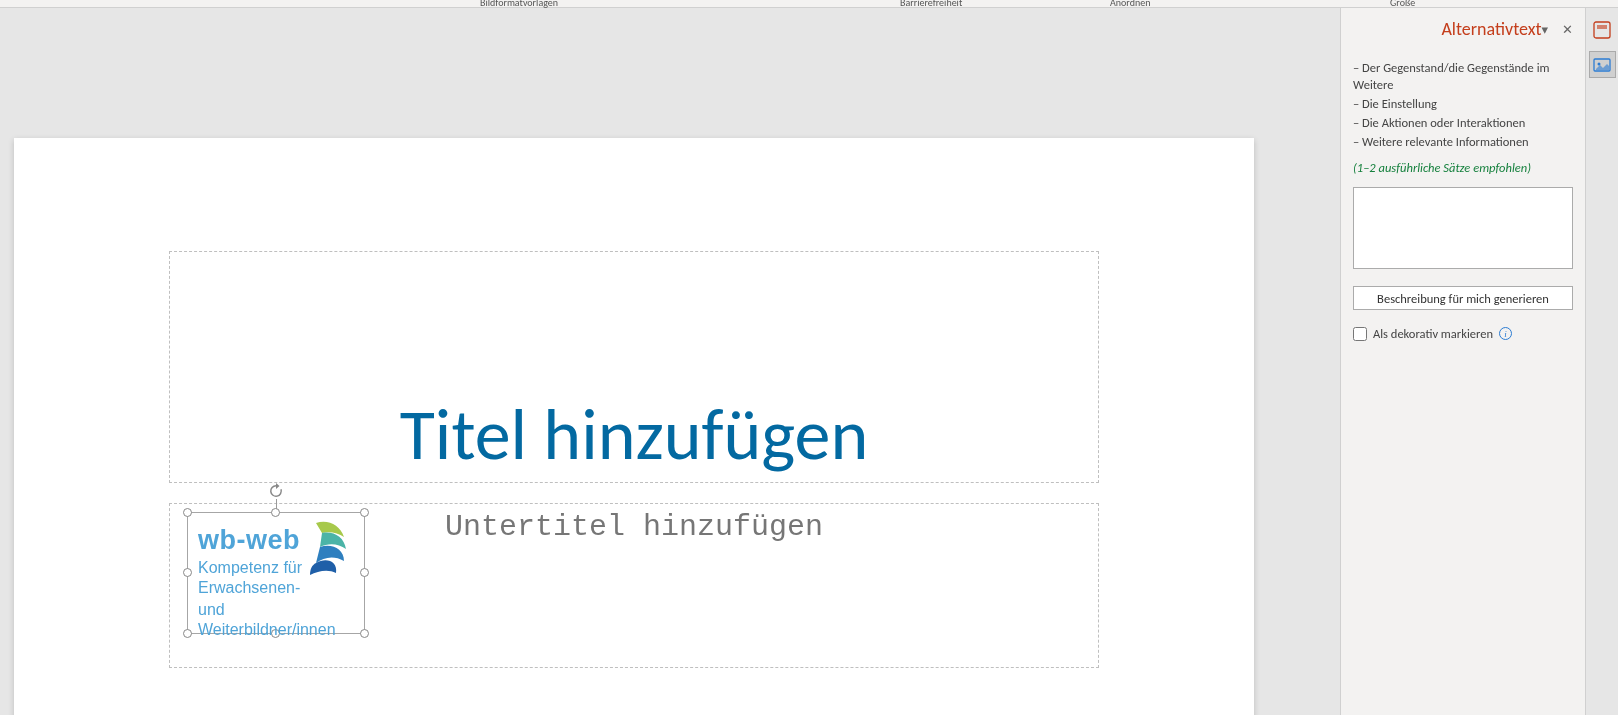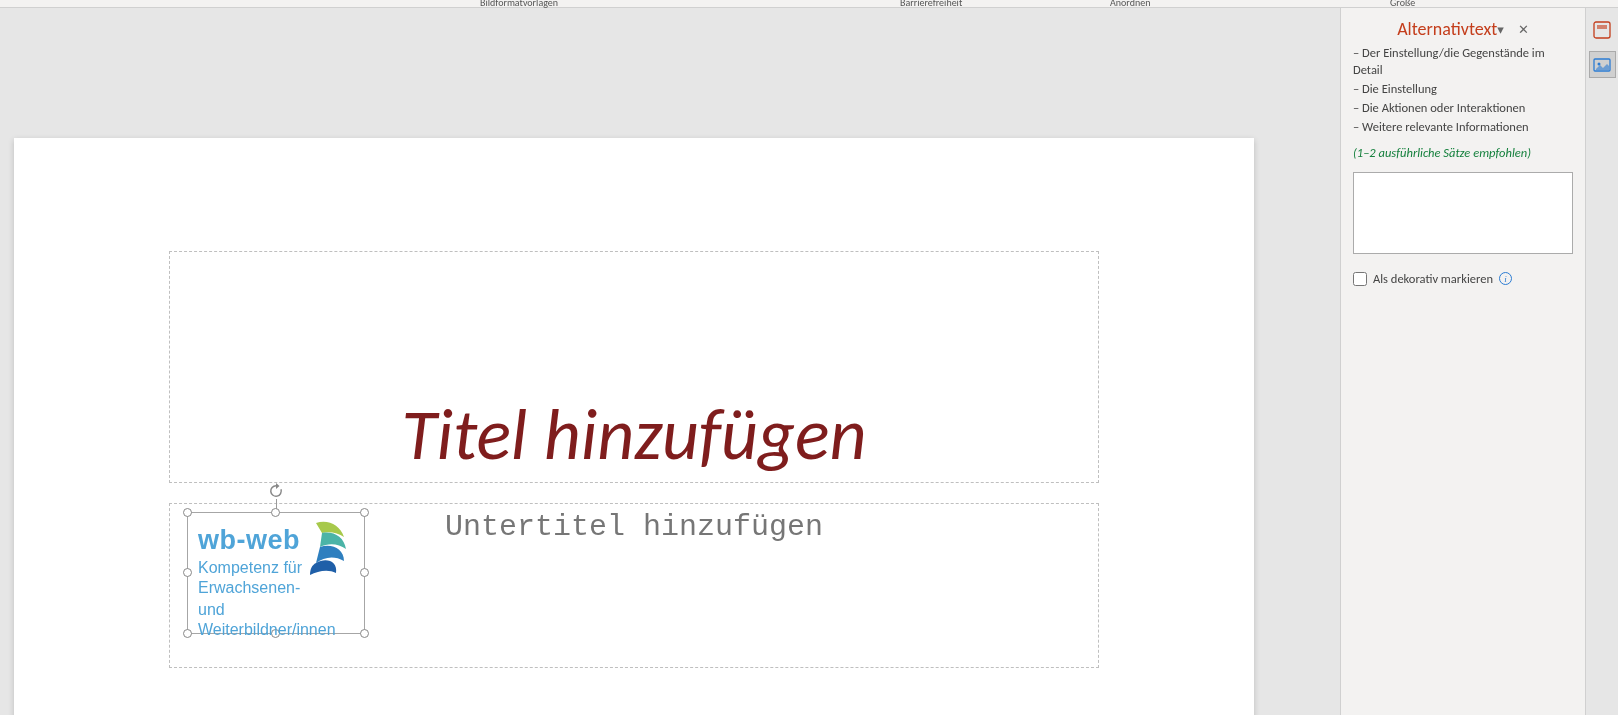--- a/index.html
+++ b/index.html
@@ -41,23 +41,22 @@
       width: 930px; height: 232px;
       border: 1px dashed #bfbfbf;
       display: flex;
       align-items: flex-end;
       justify-content: center;
       padding-bottom: 4px;
     }
     .title-placeholder span {
       font-family: "Calibri Light", Calibri, Arial, sans-serif;
       font-size: 72px;
-      color: #7f1d1d;
+      color: #0369a1;
       font-weight: 300;
-      font-style: italic;
     }
     .subtitle-placeholder {
       position: absolute;
       top: 365px; left: 155px;
       width: 930px; height: 165px;
       border: 1px dashed #bfbfbf;
       text-align: center;
       padding-top: 6px;
     }
     .subtitle-placeholder span {
@@ -125,22 +124,22 @@
       position: absolute;
       top: 8px; right: 33px; bottom: 0;
       width: 245px;
       background: #f3f2f1;
       border-left: 1px solid #d0d0d0;
       padding: 10px 12px;
       font-size: 12.5px;
       color: #444;
     }
     .sidebar-header {
-      display: flex; align-items: center; justify-content: center;
-      margin-bottom: 5px;
+      display: flex; align-items: center; justify-content: flex-end;
+      margin-bottom: 20px;
     }
     .sidebar-title {
       font-size: 18px;
       color: #c43e1c;
       font-weight: 400;
     }
     .sidebar-ctrls { display: flex; gap: 14px; color: #666; }
     .sidebar-ctrls span { cursor: pointer; font-size: 13px; }
     .sidebar p { line-height: 1.35; margin-bottom: 2px; }
     .sidebar .hint { font-style: italic; color: #15803d; margin-top: 10px; margin-bottom: 10px; }
@@ -252,26 +251,27 @@
 </div>
 
 <div class="sidebar">
   <div class="sidebar-header">
     <div class="sidebar-title">Alternativtext</div>
     <div class="sidebar-ctrls">
       <span>▾</span>
       <span>✕</span>
     </div>
   </div>
-  <p>– Der Einstellung/die Gegenstände im Detail</p>
+  <p>– Der Gegenstand/die Gegenstände im Weitere</p>
   <p>– Die Einstellung</p>
   <p>– Die Aktionen oder Interaktionen</p>
   <p>– Weitere relevante Informationen</p>
   <p class="hint">(1–2 ausführliche Sätze empfohlen)</p>
   <textarea class="alt-text-input" value="" style=""></textarea>
+  <button class="generate-btn">Beschreibung für mich generieren</button>
   <label class="checkbox-row">
     <input type="checkbox" style="">
     <span>Als dekorativ markieren</span>
     <span class="info-icon">i</span>
   </label>
 </div>
 
 <div class="right-rail">
   <div class="rail-btn">
     <svg width="18" height="18" viewBox="0 0 18 18">

